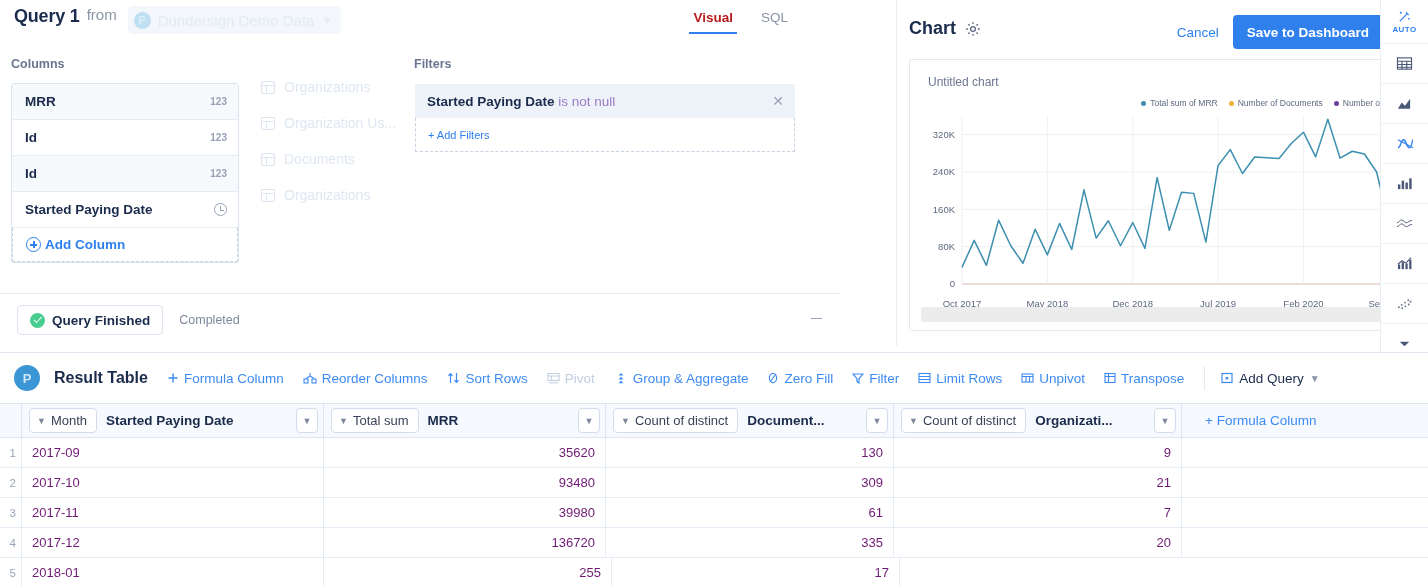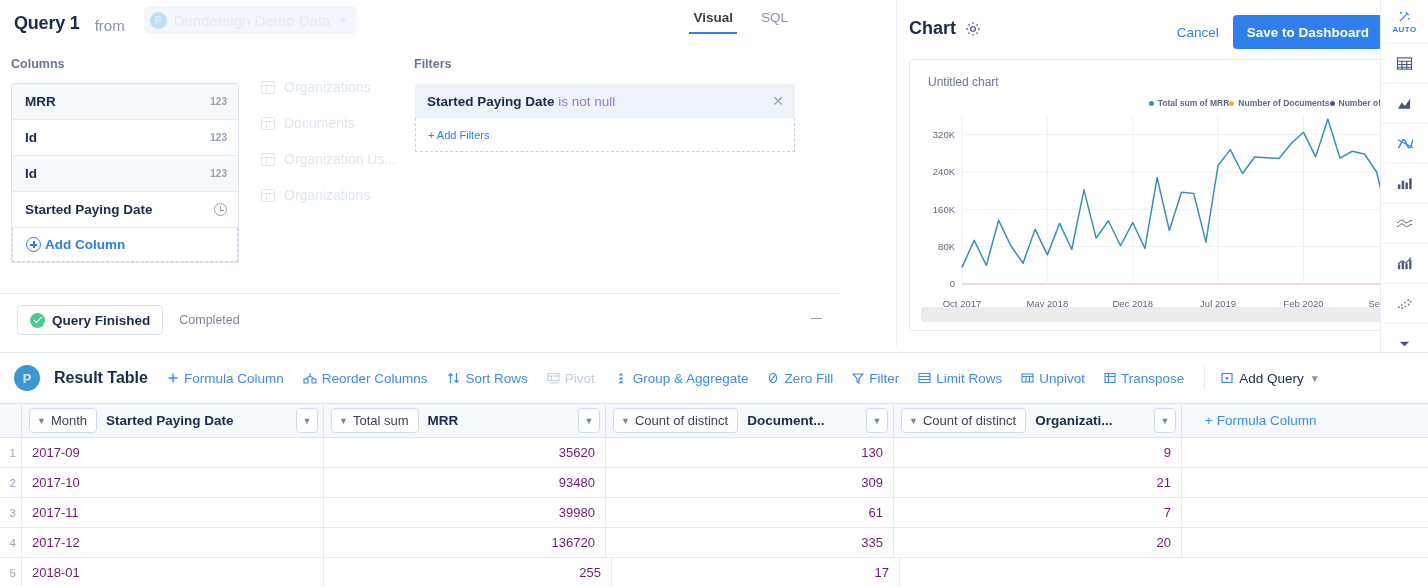--- a/index.html
+++ b/index.html
@@ -11,39 +11,39 @@
     font-size:13px;
     -webkit-font-smoothing:antialiased;
   }
   .app { position:relative; width:1428px; height:586px; }
 
   
   .top { position:absolute; left:0; top:0; width:1428px; height:352px; }
 
   
   .builder { position:absolute; left:0; top:0; width:840px; height:293px; background:#fff; }
-  .builder-head { position:absolute; left:14px; top:6px; display:flex; align-items:flex-end; gap:15px; }
+  .builder-head { position:absolute; left:14px; top:6px; display:flex; align-items:flex-start; gap:7px; }
   .q-title { font-size:18px; font-weight:bold; color:#1a2b4c; letter-spacing:-0.2px; }
   .q-from { font-size:15px; color:#8a94a6; }
   .ds-pill {
     margin-left:4px; display:flex; align-items:center; gap:7px;
     background:#f3f6fb; border-radius:5px; padding:5px 9px 5px 6px; height:28px;
   }
   .ds-logo {
     width:17px; height:17px; border-radius:50%; background:#bfe0f3;
     display:flex; align-items:center; justify-content:center;
     font-size:10px; color:#dff0fa; font-weight:bold; flex:none;
   }
   .ds-name { font-size:15px; color:#e2eaf3; font-weight:500; white-space:nowrap; }
   .ds-caret { color:#e4ebf3; font-size:11px; }
 
   
   .mode-tabs { position:absolute; right:48px; top:6px; display:flex; gap:20px; }
   .mode-tab { font-size:13.5px; color:#8a94a6; padding:4px 4px 7px; cursor:pointer; }
-  .mode-tab.active { color:#404040; font-weight:bold; border-bottom:2px solid #2f80ed;margin-left:10px; }
+  .mode-tab.active { color:#b91c1c; font-weight:bold; border-bottom:2px solid #2f80ed;margin-left:10px; }
 
   .sec-label { font-size:12.5px; font-weight:bold; color:#6b7690; }
 
   
   .columns-wrap { position:absolute; left:11px; top:57px; width:380px; }
   .cols-box { margin-top:12px; width:228px; border:1px solid #dbe3ee; border-radius:3px; overflow:visible; background:#fff; }
   .col-row {
     height:36px; display:flex; align-items:center; justify-content:space-between;
     padding:0 11px 0 13px; border-bottom:1px solid #e6ecf4; background:#f7fafd;
     cursor:pointer;
@@ -114,21 +114,21 @@
   .cancel { color:#2f80ed; font-size:13.5px; cursor:pointer; }
   .savebtn { display:flex; height:34px; border-radius:4px; overflow:hidden; cursor:pointer; }
   .savebtn-main { background:#2f80ed; color:#fff; font-size:13.5px; font-weight:bold; display:flex; align-items:center; padding:0 14px; }
   .savebtn-split { background:#2f80ed; width:26px; display:flex; align-items:center; justify-content:center; border-left:1px solid #5a9df2; color:#fff; font-size:9px; }
 
   .chart-card {
     position:absolute; left:12px; top:59px; width:507px; height:272px;
     border:1px solid #e4eaf2; border-radius:3px; background:#fff;
   }
   .chart-name { position:absolute; left:18px; top:15px; font-size:12px; color:#6b7690; }
-  .legend { position:absolute; right:8px; top:38px; display:flex; align-items:center;font-weight:bold; }
+  .legend { position:absolute; right:8px; top:38px; display:flex; gap:11px; align-items:center; }
   .lg { display:flex; align-items:center; gap:4px; font-size:8.5px; color:#5d6880; white-space:nowrap; }
   .lgdot { width:5px; height:5px; border-radius:50%; flex:none; }
   .plot { position:absolute; left:10px; top:50px; width:487px; height:188px; }
   .xaxis { position:absolute; left:10px; top:238px; width:487px; height:20px; }
   .xlab { position:absolute; font-size:9.5px; color:#5d6880; transform:translateX(-50%); white-space:nowrap; }
   .hscroll { position:absolute; left:11px; bottom:8px; width:485px; height:15px; background:#ececec; border-radius:2px; cursor:pointer; }
 
   
   .rail { position:absolute; right:0; top:0; width:48px; height:352px; background:#fff; border-left:1px solid #e9eef5; }
   .rail-item {
@@ -234,25 +234,25 @@
           </div>
         </div>
 
         <div class="src-list">
           <div class="src-row">
             <span class="tbl-ic"></span>
             <span class="src-name">Organizations</span>
           </div>
           <div class="src-row">
             <span class="tbl-ic"></span>
-            <span class="src-name">Documents</span>
+            <span class="src-name">Organization Us...</span>
           </div>
           <div class="src-row">
             <span class="tbl-ic"></span>
-            <span class="src-name">Organization Us...</span>
+            <span class="src-name">Documents</span>
           </div>
           <div class="src-row">
             <span class="tbl-ic"></span>
             <span class="src-name">Organizations</span>
           </div>
         </div>
       </div>
 
       <div class="filters-wrap">
         <div class="sec-label">Filters</div>

